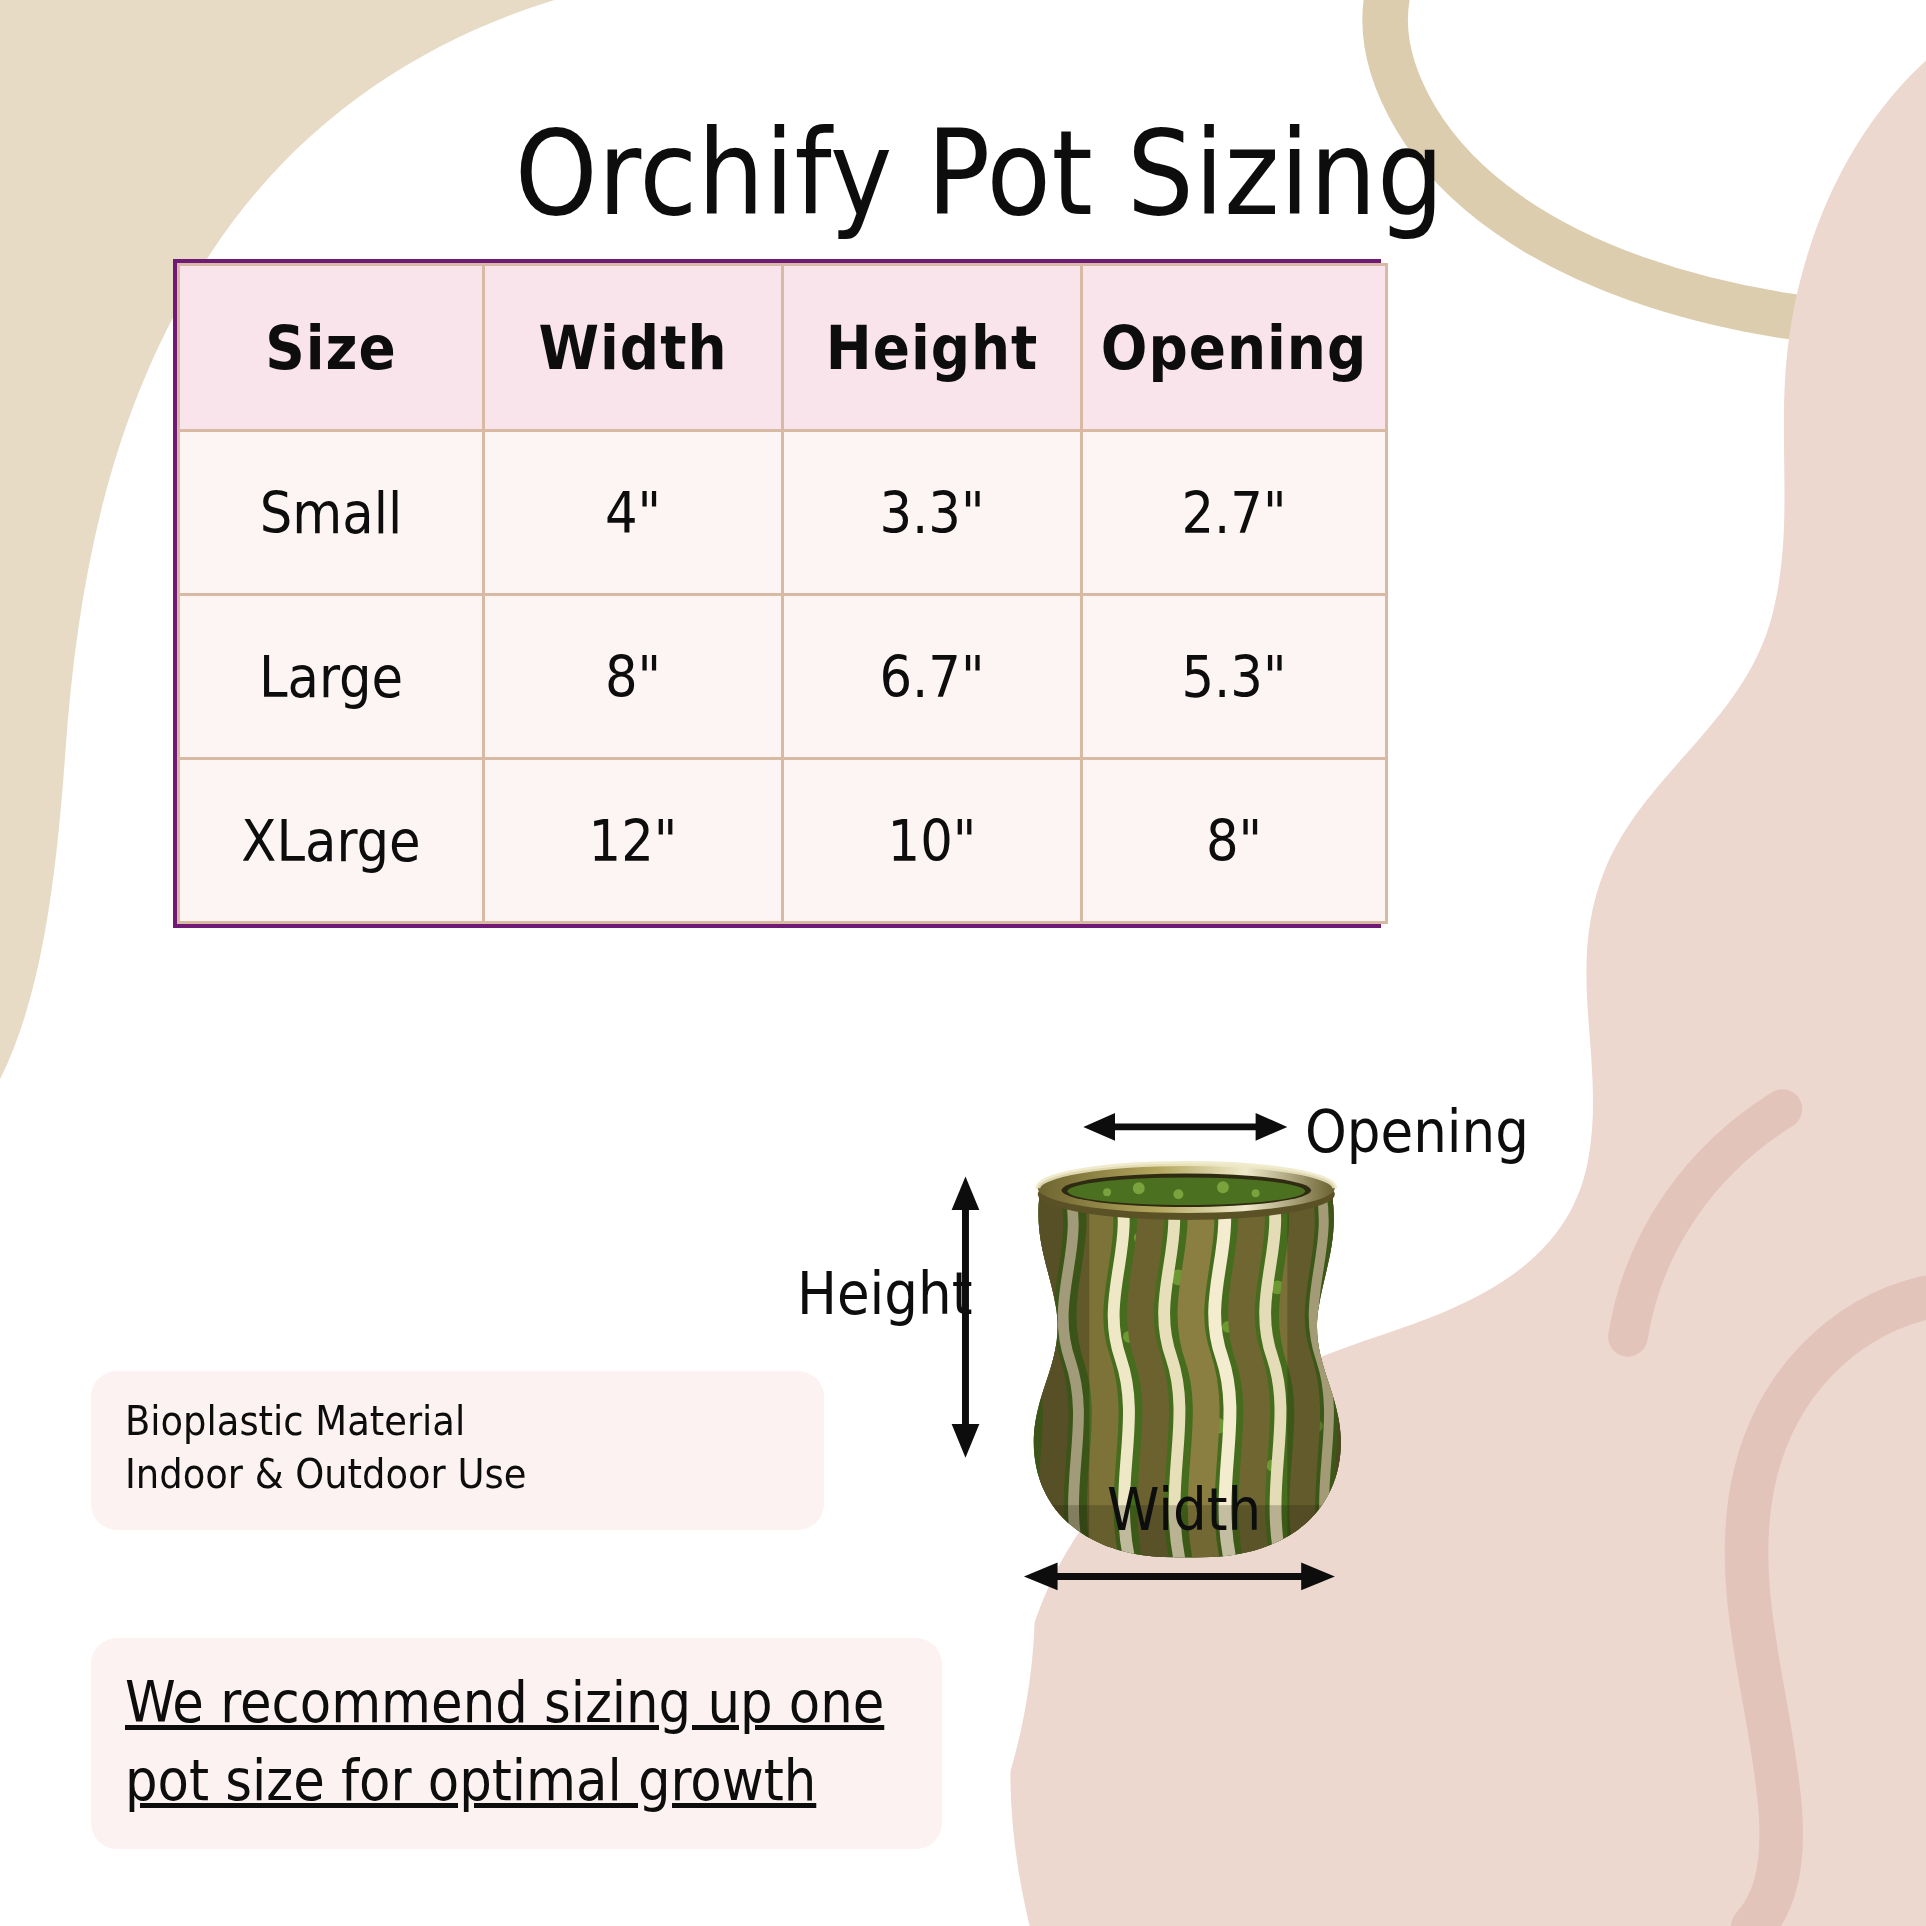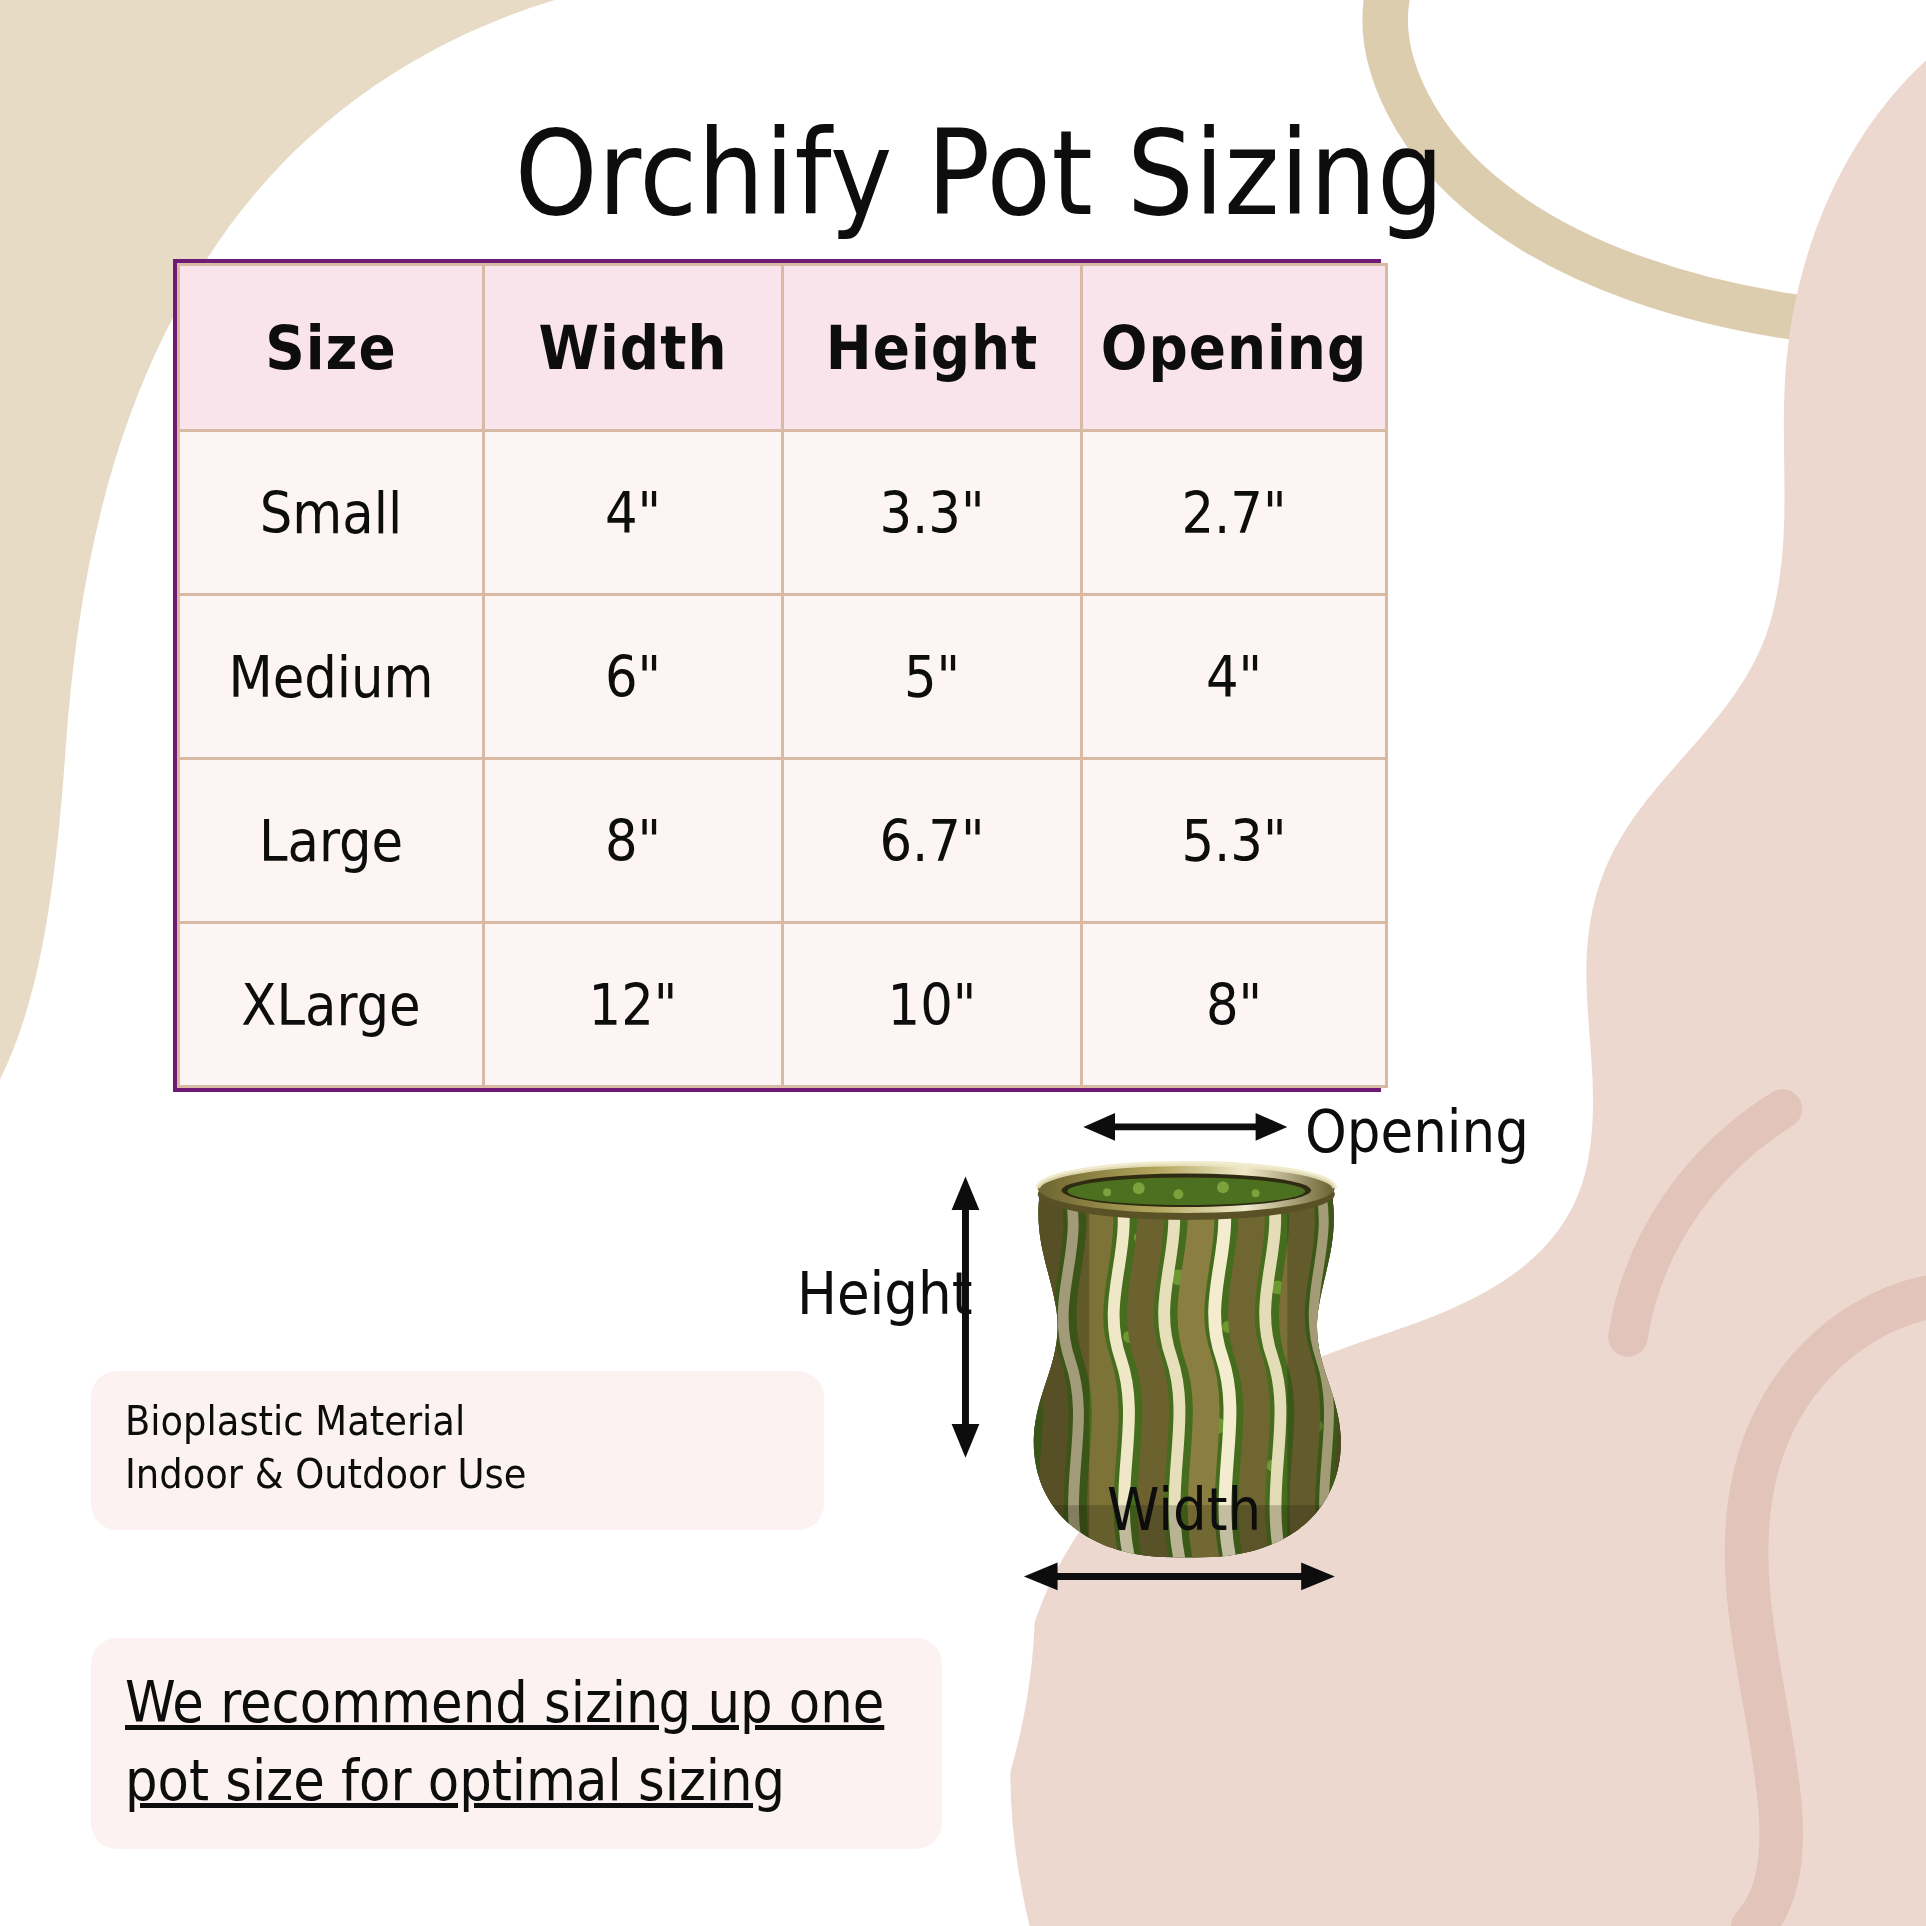--- a/index.html
+++ b/index.html
@@ -296,26 +296,20 @@
       </tr>
     </thead>
     <tbody>
       <tr>
         <td>Small</td>
         <td>4"</td>
         <td>3.3"</td>
         <td>2.7"</td>
       </tr>
       <tr>
-        <td>Medium</td>
-        <td>6"</td>
-        <td>5"</td>
-        <td>4"</td>
-      </tr>
-      <tr>
         <td>Large</td>
         <td>8"</td>
         <td>6.7"</td>
         <td>5.3"</td>
       </tr>
       <tr>
         <td>XLarge</td>
         <td>12"</td>
         <td>10"</td>
         <td>8"</td>
@@ -324,19 +318,19 @@
   </table>
 </div>
 
 <div class="panel" id="features">
   <div class="line">Bioplastic Material</div>
   <div class="line">Indoor &amp; Outdoor Use</div>
 </div>
 
 <div class="panel" id="recommend">
   <div class="line">We recommend sizing up one</div>
-  <div class="line">pot size for optimal sizing</div>
+  <div class="line">pot size for optimal growth</div>
 </div>
 
 <div class="dim-label" id="lbl-opening">Opening</div>
 <div class="dim-label" id="lbl-height">Height</div>
 <div class="dim-label" id="lbl-width">Width</div>
 
 
 </body></html>

